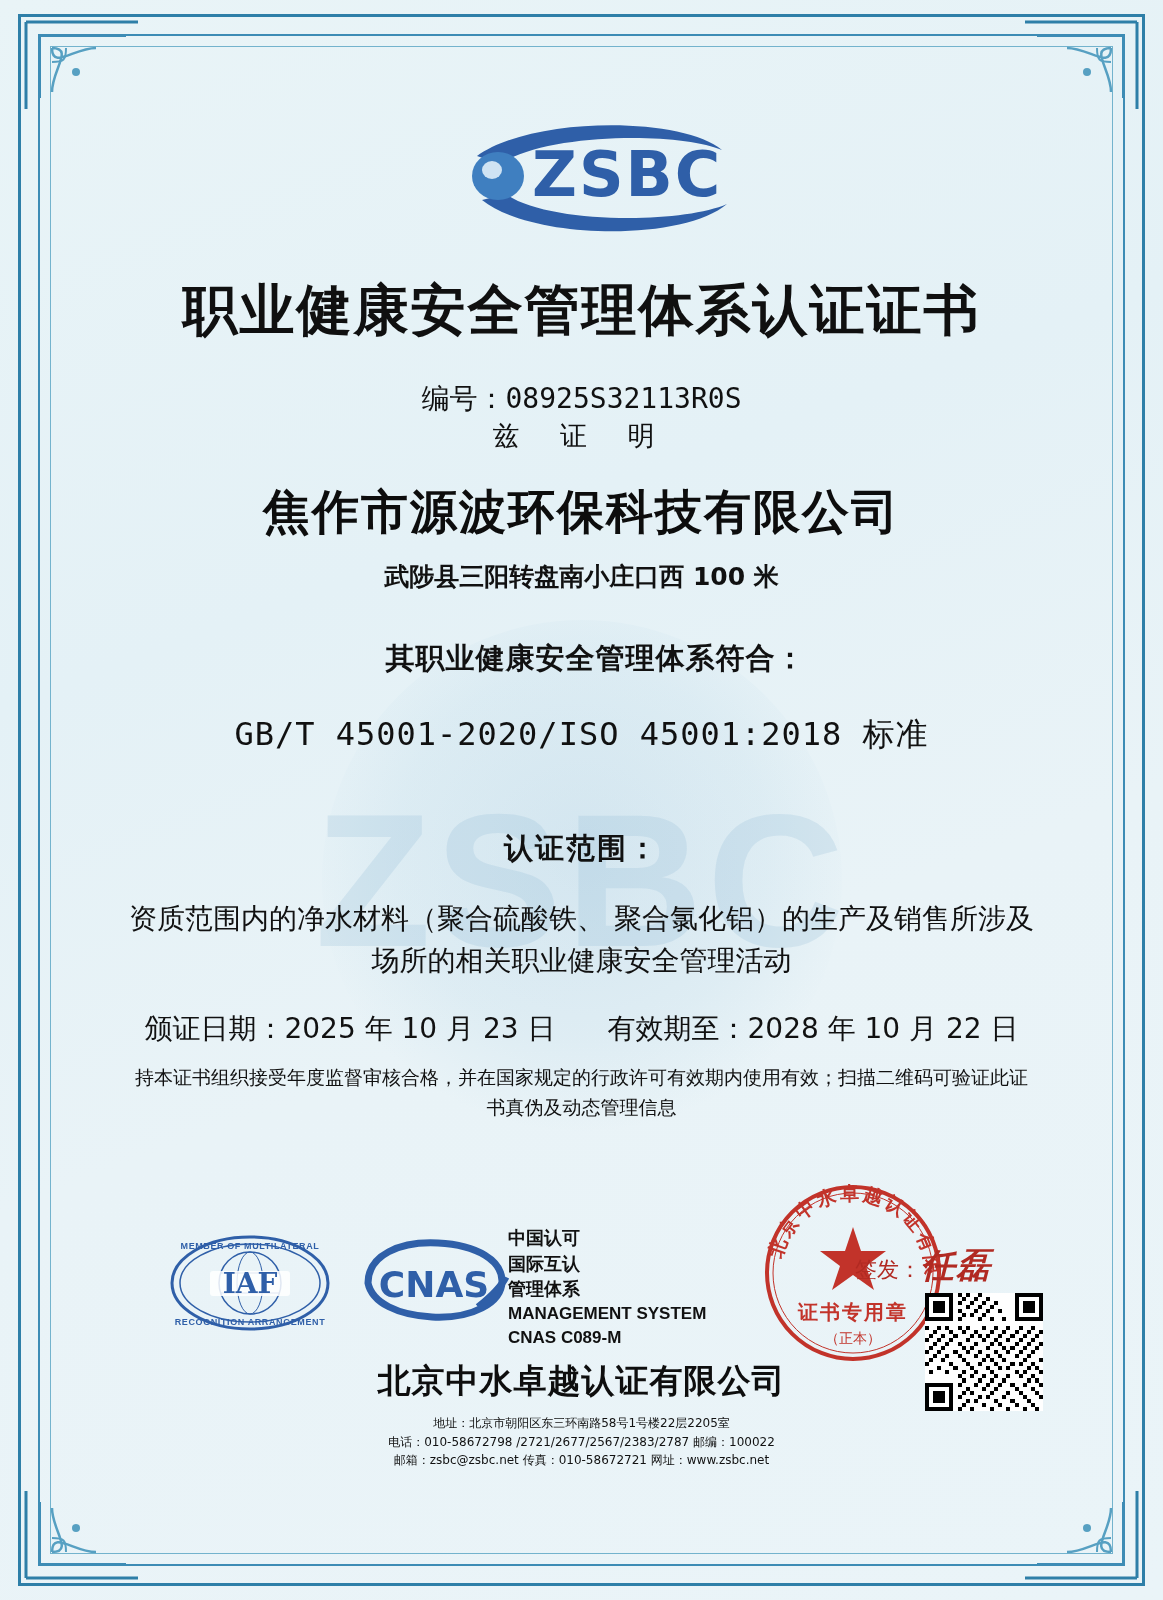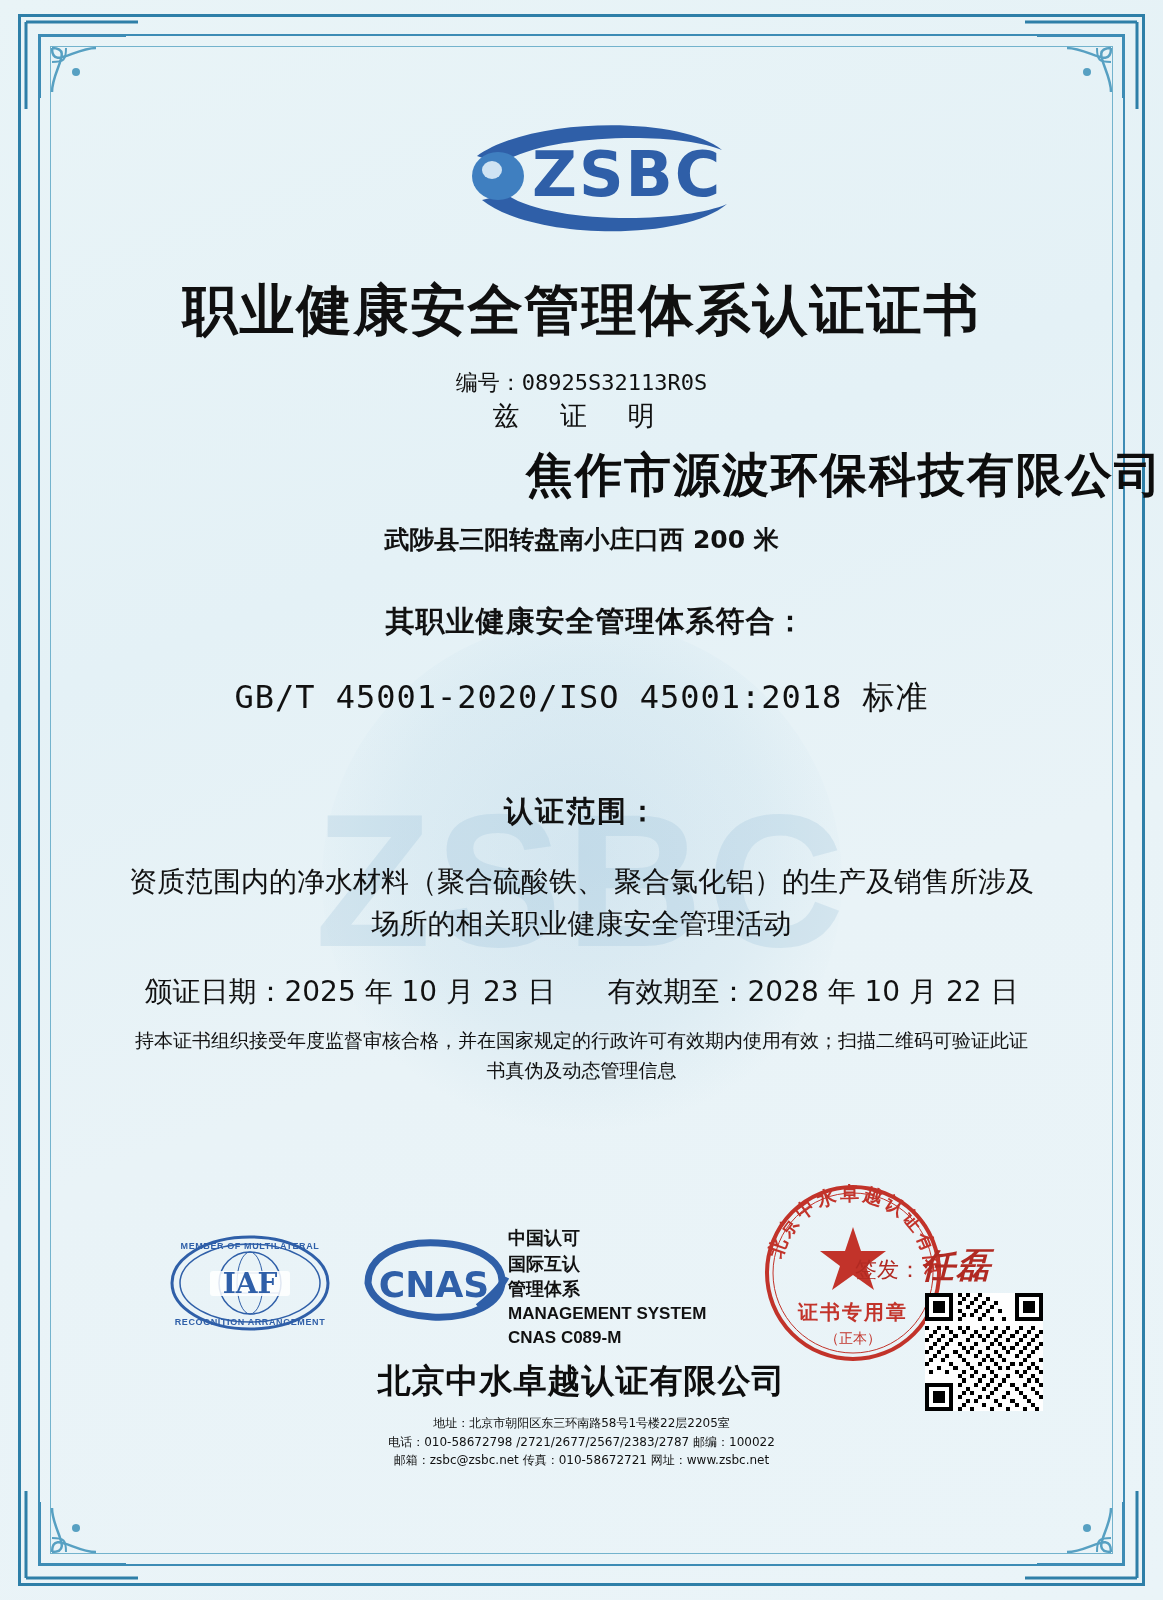--- a/index.html
+++ b/index.html
@@ -92,42 +92,41 @@
 
   .cert-title {
     margin-top: 6px;
     font-size: 55px;
     font-weight: bold;
     letter-spacing: 2px;
     color: #101010;
     font-family: "DejaVu Sans", "Liberation Sans", sans-serif;
   }
   .cert-number {
-    margin-top: 20px;
-    font-size: 22px;
+    margin-top: 32px;
+    font-size: 28px;
     color: #111;
     font-family: "DejaVu Sans Mono", "Liberation Mono", monospace;
   }
   .cert-number .lbl {
     font-family: "DejaVu Sans", "Liberation Sans", sans-serif;
   }
   .hereby {
     font-size: 27px;
     letter-spacing: 16px;
     color: #111;
     font-family: "DejaVu Sans", "Liberation Sans", sans-serif;
   }
   .company {
-    margin-top: 10px;
+    margin-top: 27px;
     font-size: 47px;
     font-weight: bold;
     letter-spacing: 2px;
     color: #0d0d0d;
     font-family: "DejaVu Sans", "Liberation Sans", sans-serif;
-    text-align: right;
   }
   .addr {
     margin-top: 16px;
     font-size: 25px;
     font-weight: bold;
     color: #111;
     font-family: "DejaVu Sans", "Liberation Sans", sans-serif;
   }
   .credit-code {
     margin-top: 8px;
@@ -337,21 +336,21 @@
 
     <div class="cert-title">职业健康安全管理体系认证证书</div>
 
     <div class="cert-number">
       <span class="lbl">编号：</span><span>08925S32113R0S</span>
     </div>
 
     <div class="hereby">兹 证 明</div>
 
     <div class="company">焦作市源波环保科技有限公司</div>
-    <div class="addr">武陟县三阳转盘南小庄口西 200 米</div>
+    <div class="addr">武陟县三阳转盘南小庄口西 100 米</div>
 
     <div class="conform">其职业健康安全管理体系符合：</div>
 
     <div class="standard">
       <span>GB/T 45001-2020/ISO 45001:2018</span>
       <span class="cn">标准</span>
     </div>
 
     <div class="scope-label">认证范围：</div>
     <div class="scope-text">资质范围内的净水材料（聚合硫酸铁、 聚合氯化铝）的生产及销售所涉及场所的相关职业健康安全管理活动</div>

